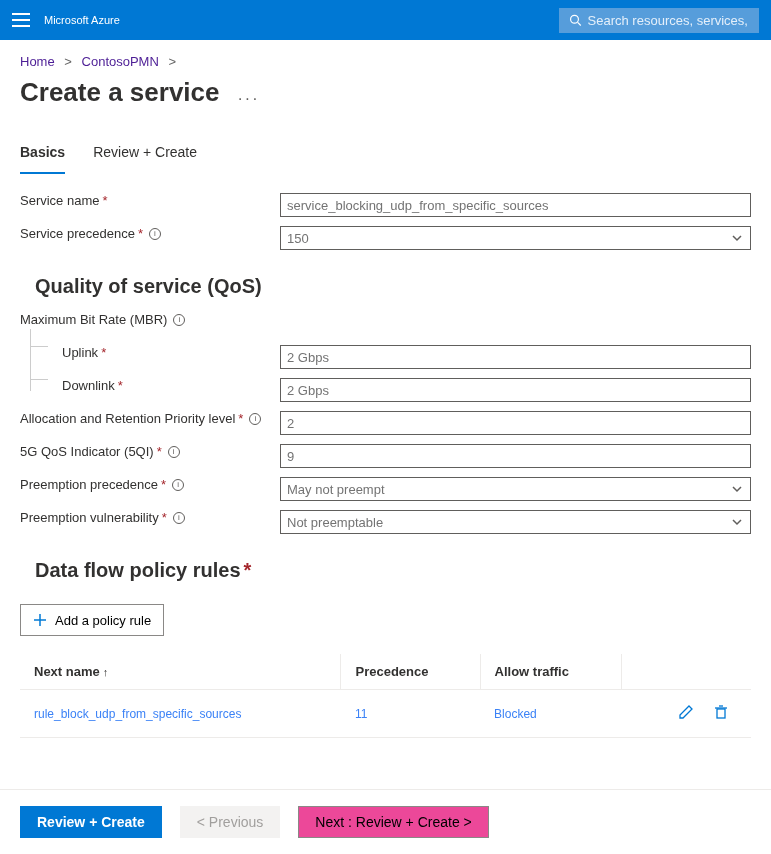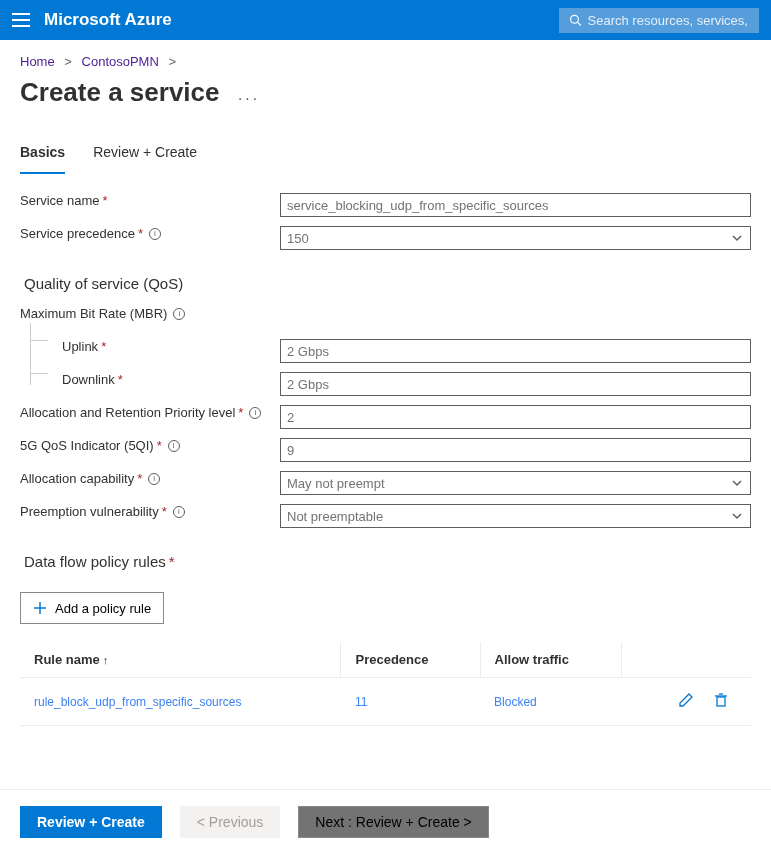--- a/index.html
+++ b/index.html
@@ -1,20 +1,20 @@
 <!DOCTYPE html>
 <html><head>
   <meta charset="utf-8">
   <style>
     *{box-sizing:border-box;margin:0;padding:0;font-family:"Segoe UI",Arial,sans-serif}
     body{width:771px;height:854px;background:#fff;overflow:hidden;position:relative}
     .topbar{height:40px;background:#0078d4;display:flex;align-items:center;padding:0 12px;color:#fff}
     .hamburger{width:18px;height:14px;margin-right:14px;cursor:pointer}
     .hamburger div{height:2px;background:#fff;margin-bottom:4px}
-    .brand{font-weight:700;font-size:17px}
+    .brand{font-weight:400;font-size:11px}
     .searchwrap{margin-left:auto;display:flex;align-items:center;background:#569ddb;padding:5px 10px;width:200px}
     .searchwrap svg{margin-right:6px}
     .searchwrap input{background:transparent;border:none;outline:0;color:#fff;font-size:13px;width:100%}
     .searchwrap input::placeholder{color:#e4effa}
     .crumbs{padding:14px 20px 0;font-size:13px;color:#0078d4}
     .crumbs a{color:#4c1d95;text-decoration:none;cursor:pointer}
     .crumbs .sep{color:#666;margin:0 6px}
     .pagetitle{display:flex;align-items:flex-end;padding:8px 20px 0}
     .pagetitle h1{font-size:26px;font-weight:600;color:#323130}
     .dots{margin-left:18px;color:#605e5c;font-size:16px;letter-spacing:2px;cursor:pointer}
@@ -23,39 +23,39 @@
     .tab.active{font-weight:600;border-bottom:2px solid #0078d4}
     .form{padding:18px 20px 0}
     .row{display:flex;align-items:flex-start;margin-bottom:6px;min-height:27px}
     .lbl{width:260px;font-size:13px;color:#323130;display:flex;align-items:center}
     .lbl .req{color:#a4262c;margin-left:3px}
     .info{width:12px;height:12px;border:1px solid #605e5c;border-radius:50%;display:inline-flex;align-items:center;justify-content:center;font-size:8px;color:#605e5c;margin-left:6px;cursor:help}
     .ctrl{flex:1;position:relative}
     .inp,.sel{width:100%;height:24px;border:1px solid #605e5c;padding:2px 6px;font-size:13px;color:#737373;outline:0}
     .sel{padding-right:24px}
     .chev{position:absolute;right:8px;top:6px;pointer-events:none}
-    .sect{font-size:15px;font-weight:400;color:#323130;margin:22px 4px 14px}
+    .sect{font-size:20px;font-weight:700;color:#323130;margin:22px 15px 14px}
     .indent{padding-left:24px}
     .indent .lbl{width:236px}
     .tree{position:relative}
     .tree::before{content:"";position:absolute;left:10px;top:-16px;bottom:14px;border-left:1px solid #ccc}
     .tree .row::before{content:"";position:absolute;left:10px;width:18px;border-top:1px solid #ccc;margin-top:1px}
     .tree .indent{padding-left:42px}
     .tree .indent .lbl{width:218px}
     .addbtn{display:inline-flex;align-items:center;height:32px;border:1px solid #8a8886;background:#fff;padding:0 12px;font-size:13px;cursor:pointer;margin-top:8px}
     .addbtn svg{margin-right:8px}
     .tbl{margin-top:18px;width:100%;border-collapse:collapse}
     .tbl th{text-align:left;font-size:13px;font-weight:600;color:#323130;padding:10px 14px;border-bottom:1px solid #edebe9}
     .tbl th+th{border-left:1px solid #edebe9}
     .tbl td{font-size:12px;color:#3b82f6;padding:14px;border-bottom:1px solid #edebe9}
     .sorticon{font-size:11px;margin-left:3px}
     .rowact{text-align:right;white-space:nowrap}
     .rowact svg{cursor:pointer;margin:0 8px}
     .footer{position:absolute;bottom:0;left:0;right:0;padding:16px 20px;border-top:1px solid #edebe9;display:flex;gap:18px;background:#fff}
-    .btn{height:32px;padding:0 16px;border:1px solid #8a8886;background:#737373;font-size:14px;cursor:pointer}
+    .btn{height:32px;padding:0 16px;border:1px solid #8a8886;background:#ec4899;font-size:14px;cursor:pointer}
     .btn.primary{background:#0078d4;color:#fff;border-color:#0078d4;font-weight:600}
     .btn.disabled{color:#a19f9d;background:#f3f2f1;border-color:#f3f2f1;cursor:default}
   </style>
 </head>
 <body>
 
 <div class="topbar">
   <div class="hamburger">
       <div></div>
       <div></div>
@@ -150,21 +150,21 @@
     <div class="lbl">
         <span>5G QoS Indicator (5QI)</span>
         <span class="req">*</span>
         <span class="info">i</span>
       </div>
     <div class="ctrl"><input class="inp" value="9" style=""></div>
   </div>
 
   <div class="row">
     <div class="lbl">
-        <span>Allocation capability</span>
+        <span>Preemption precedence</span>
         <span class="req">*</span>
         <span class="info">i</span>
       </div>
     <div class="ctrl"><input class="sel" value="May not preempt" style="">
       <svg class="chev" width="12" height="12" viewBox="0 0 12 12" fill="none" stroke="#605e5c" stroke-width="1.5">
           <polyline points="2,4 6,8 10,4"></polyline>
         </svg>
     </div>
   </div>
 
@@ -187,21 +187,21 @@
     <svg width="14" height="14" viewBox="0 0 14 14" stroke="#0078d4" stroke-width="1.5">
         <line x1="7" y1="1" x2="7" y2="13"></line>
         <line x1="1" y1="7" x2="13" y2="7"></line>
       </svg>
     <span>Add a policy rule</span>
   </button>
 
   <table class="tbl">
     <thead>
         <tr>
-      <th><span>Rule name</span><span class="sorticon">↑</span></th>
+      <th><span>Next name</span><span class="sorticon">↑</span></th>
       <th>Precedence</th>
       <th>Allow traffic</th>
       <th></th>
     </tr>
       </thead>
     <tbody>
       <tr>
         <td>rule_block_udp_from_specific_sources</td>
         <td>11</td>
         <td>Blocked</td>

